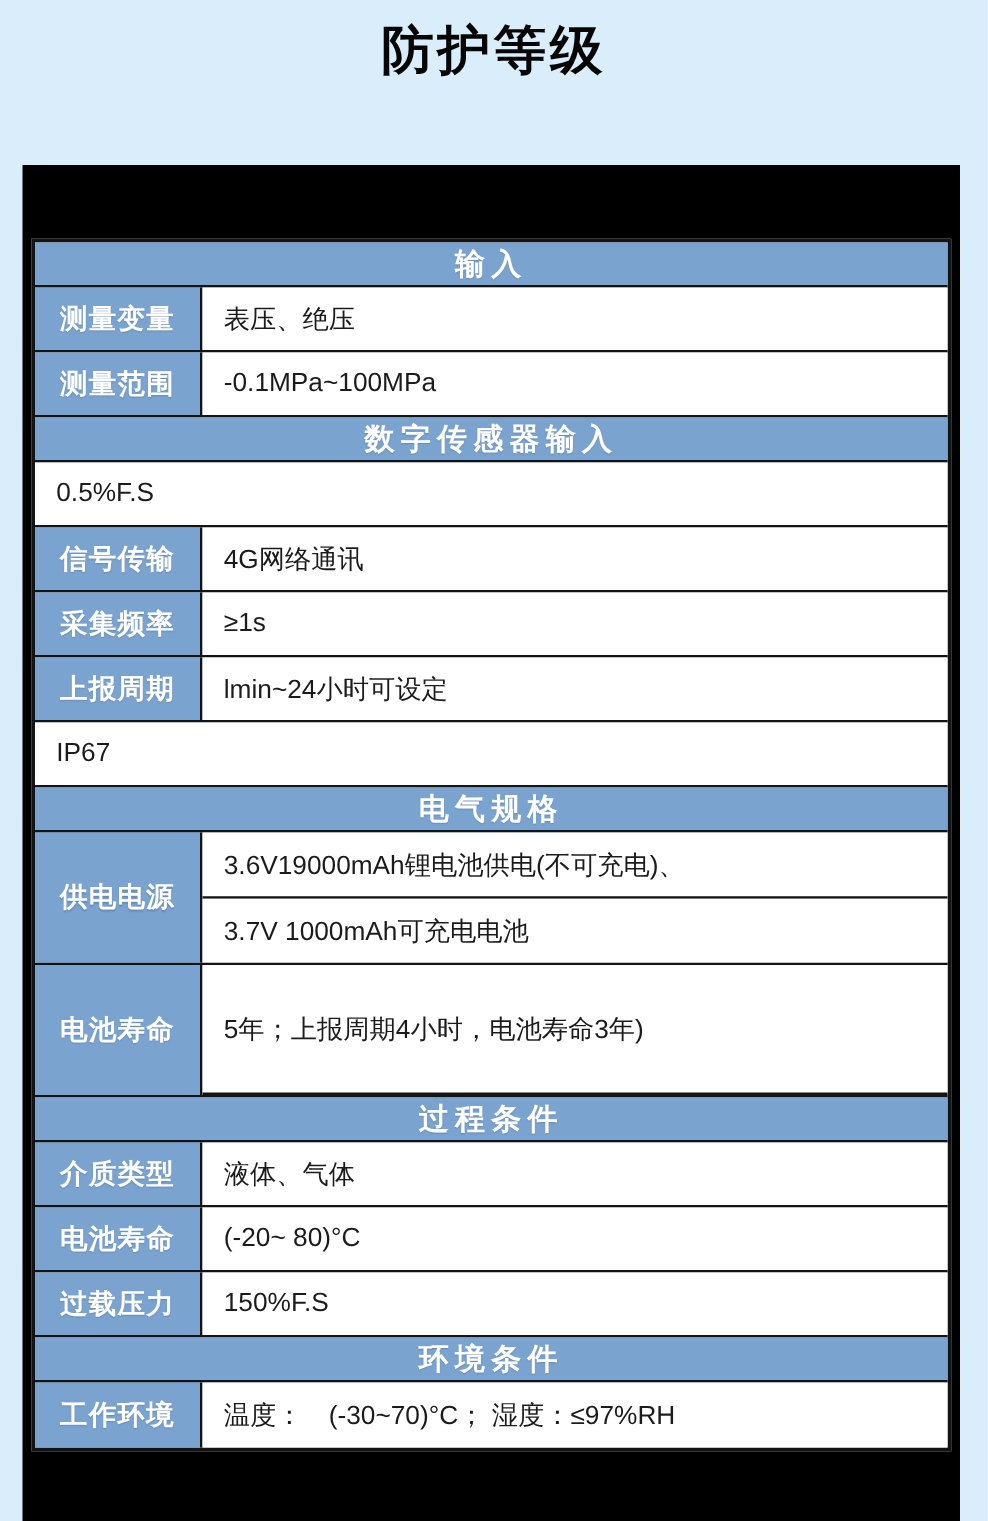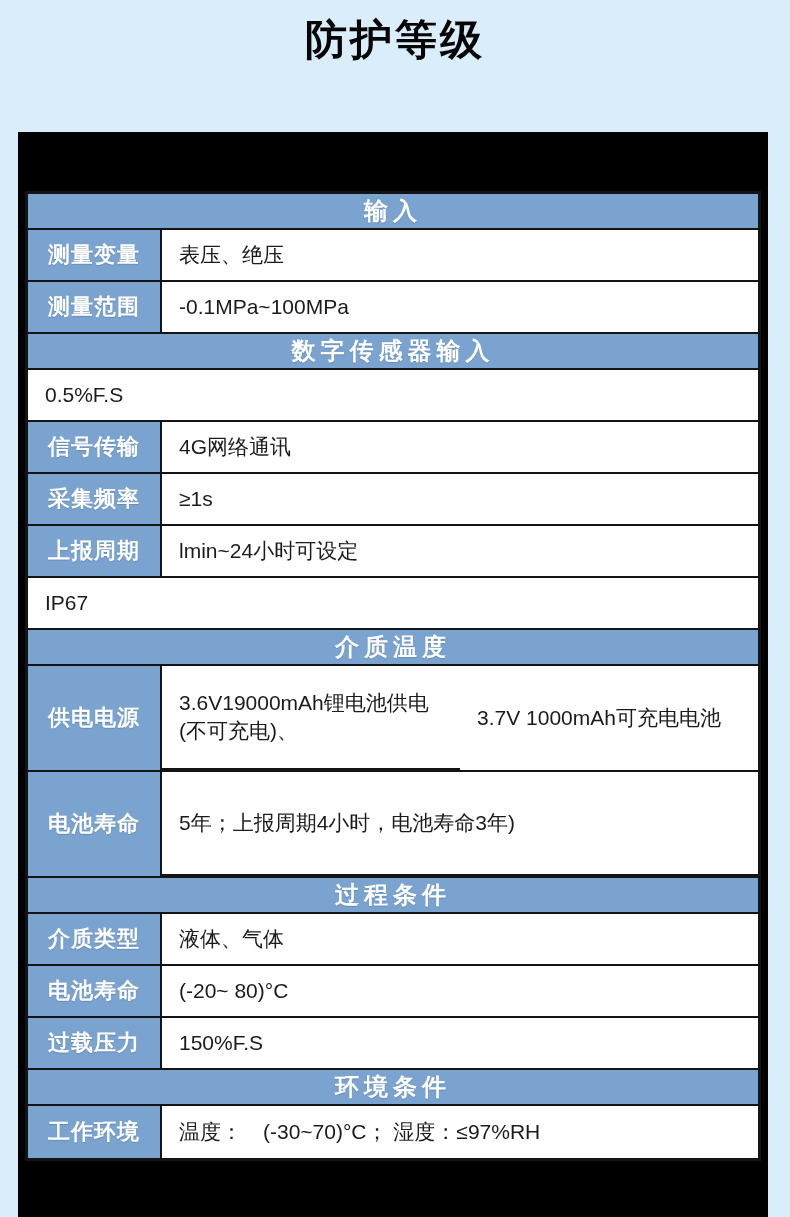--- a/index.html
+++ b/index.html
@@ -71,21 +71,21 @@
     align-items: center;
     padding-left: 17px;
     padding-right: 16px;
     font-size: 21px;
     color: #1b1b1b;
     background: #ffffff;
   }
   .stack {
     flex: 1;
     display: flex;
-    flex-direction: row;
+    flex-direction: column;
   }
   .stack .val.sub { flex: 1; }
   .stack .val.sub:first-child { border-bottom: 2px solid #141414; }
 </style>
 </head>
 <body>
 
 <div>
   <h1 class="page-title">防护等级</h1>
 
@@ -115,21 +115,21 @@
         <div class="val">≥1s</div>
       </div>
       <div class="row single">
         <div class="lbl">上报周期</div>
         <div class="val">lmin~24小时可设定</div>
       </div>
       <div class="row single">
         <div class="val">IP67</div>
       </div>
 
-      <div class="sec">介质温度</div>
+      <div class="sec">电气规格</div>
       <div class="row double">
         <div class="lbl">供电电源</div>
         <div class="stack">
           <div class="val sub">3.6V19000mAh锂电池供电(不可充电)、</div>
           <div class="val sub">3.7V 1000mAh可充电电池</div>
         </div>
       </div>
       <div class="row double">
         <div class="lbl">电池寿命</div>
         <div class="stack">

